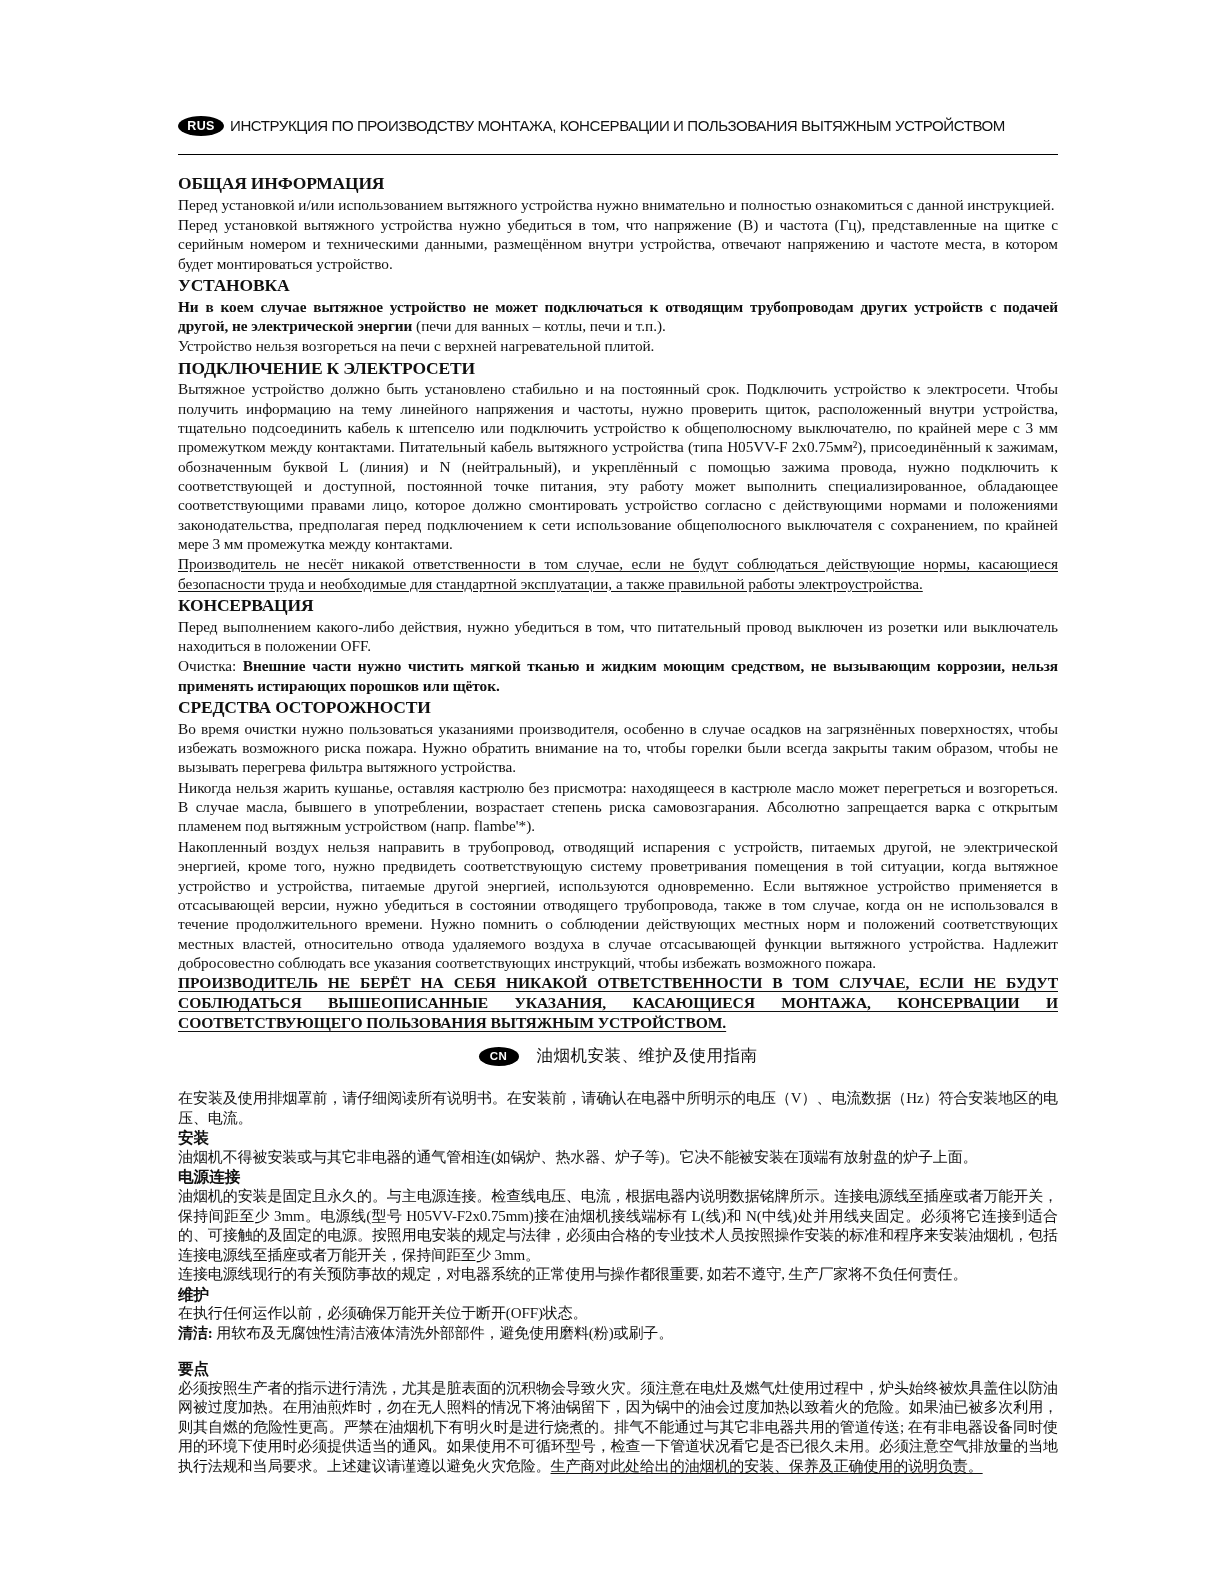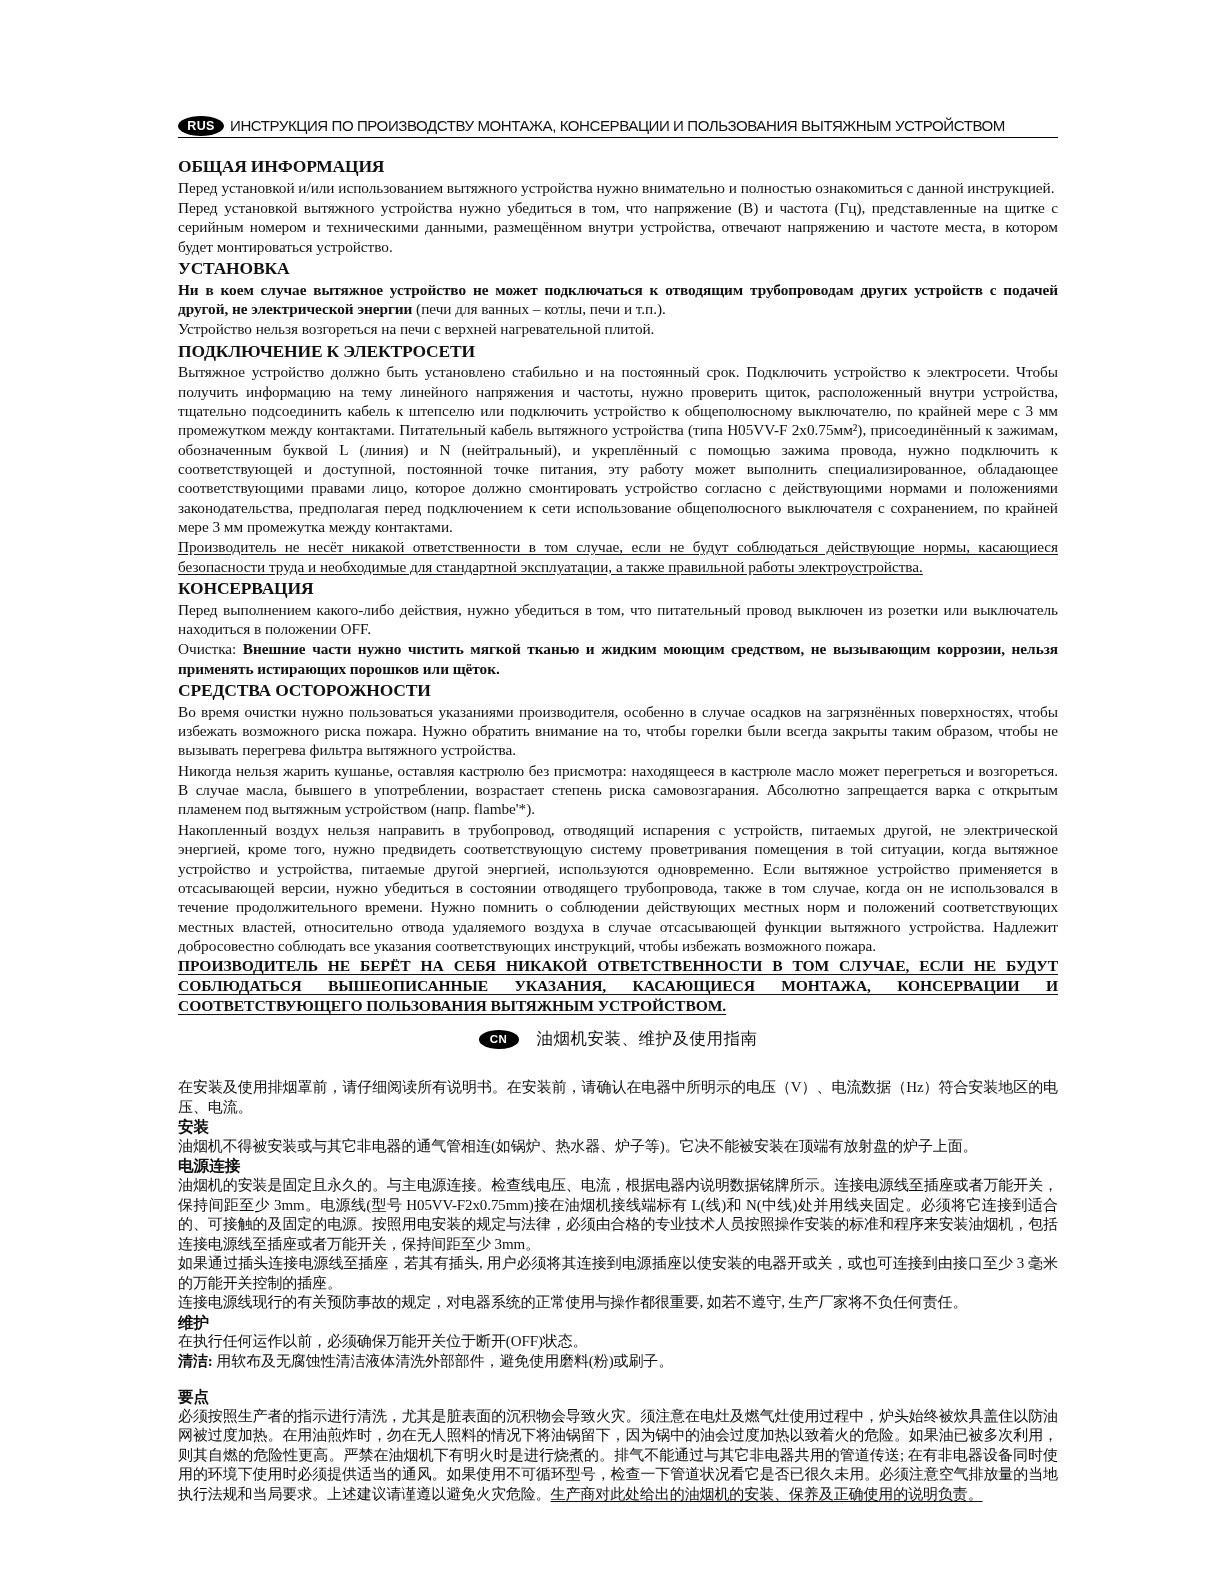--- a/index.html
+++ b/index.html
@@ -27,21 +27,21 @@
     top: 116px;
     width: 880px;
   }
 
   
   .lang-header {
     display: flex;
     align-items: center;
     gap: 6px;
     border-bottom: 1.5px solid #000;
-    padding-bottom: 1px;
+    padding-bottom: 18px;
     margin-bottom: 18px;
   }
   .badge {
     display: inline-flex;
     align-items: center;
     justify-content: center;
     background: #000;
     color: #fff;
     border-radius: 50%;
     width: 46px;
@@ -94,21 +94,21 @@
   .ru-p .bold { font-weight: bold; }
   .ru-p .reg  { font-weight: normal; }
 
   
   .cn-header {
     display: flex;
     align-items: center;
     justify-content: center;
     gap: 18px;
     margin-top: 12px;
-    margin-bottom: 28px;
+    margin-bottom: 22px;
   }
   .cn-header .badge { width: 40px; height: 19px; font-size: 11.5px; }
   .cn-title {
     font-family: "Liberation Sans", sans-serif;
     font-size: 16.5px;
     letter-spacing: 0.5px;
   }
 
   
   .cn-h {
@@ -167,21 +167,20 @@
       <span class="cn-title">油烟机安装、维护及使用指南</span>
     </div>
 
     <p class="cn-p">在安装及使用排烟罩前，请仔细阅读所有说明书。在安装前，请确认在电器中所明示的电压（V）、电流数据（Hz）符合安装地区的电压、电流。</p>
 
     <div class="cn-h">安装</div>
     <p class="cn-p">油烟机不得被安装或与其它非电器的通气管相连(如锅炉、热水器、炉子等)。它决不能被安装在顶端有放射盘的炉子上面。</p>
 
     <div class="cn-h">电源连接</div>
     <p class="cn-p">油烟机的安装是固定且永久的。与主电源连接。检查线电压、电流，根据电器内说明数据铭牌所示。连接电源线至插座或者万能开关，保持间距至少 3mm。电源线(型号 H05VV-F2x0.75mm)接在油烟机接线端标有 L(线)和 N(中线)处并用线夹固定。必须将它连接到适合的、可接触的及固定的电源。按照用电安装的规定与法律，必须由合格的专业技术人员按照操作安装的标准和程序来安装油烟机，包括连接电源线至插座或者万能开关，保持间距至少 3mm。</p>
-    <p class="cn-p">如果通过插头连接电源线至插座，若其有插头, 用户必须将其连接到电源插座以使安装的电器开或关，或也可连接到由接口至少 3 毫米的万能开关控制的插座。</p>
     <p class="cn-p u">连接电源线现行的有关预防事故的规定，对电器系统的正常使用与操作都很重要, 如若不遵守, 生产厂家将不负任何责任。</p>
 
     <div class="cn-h">维护</div>
     <p class="cn-p">在执行任何运作以前，必须确保万能开关位于断开(OFF)状态。</p>
     <p class="cn-p"><span class="lbl">清洁:</span><span> 用软布及无腐蚀性清洁液体清洗外部部件，避免使用磨料(粉)或刷子。</span></p>
 
     <div class="cn-gap"></div>
 
     <div class="cn-h">要点</div>
     <p class="cn-p"><span>必须按照生产者的指示进行清洗，尤其是脏表面的沉积物会导致火灾。须注意在电灶及燃气灶使用过程中，炉头始终被炊具盖住以防油网被过度加热。在用油煎炸时，勿在无人照料的情况下将油锅留下，因为锅中的油会过度加热以致着火的危险。如果油已被多次利用，则其自燃的危险性更高。严禁在油烟机下有明火时是进行烧煮的。排气不能通过与其它非电器共用的管道传送; 在有非电器设备同时使用的环境下使用时必须提供适当的通风。如果使用不可循环型号，检查一下管道状况看它是否已很久未用。必须注意空气排放量的当地执行法规和当局要求。</span><span>上述建议请谨遵以避免火灾危险。</span><span style="text-decoration:underline; text-underline-offset:2px;">生产商对此处给出的油烟机的安装、保养及正确使用的说明负责。</span></p>

